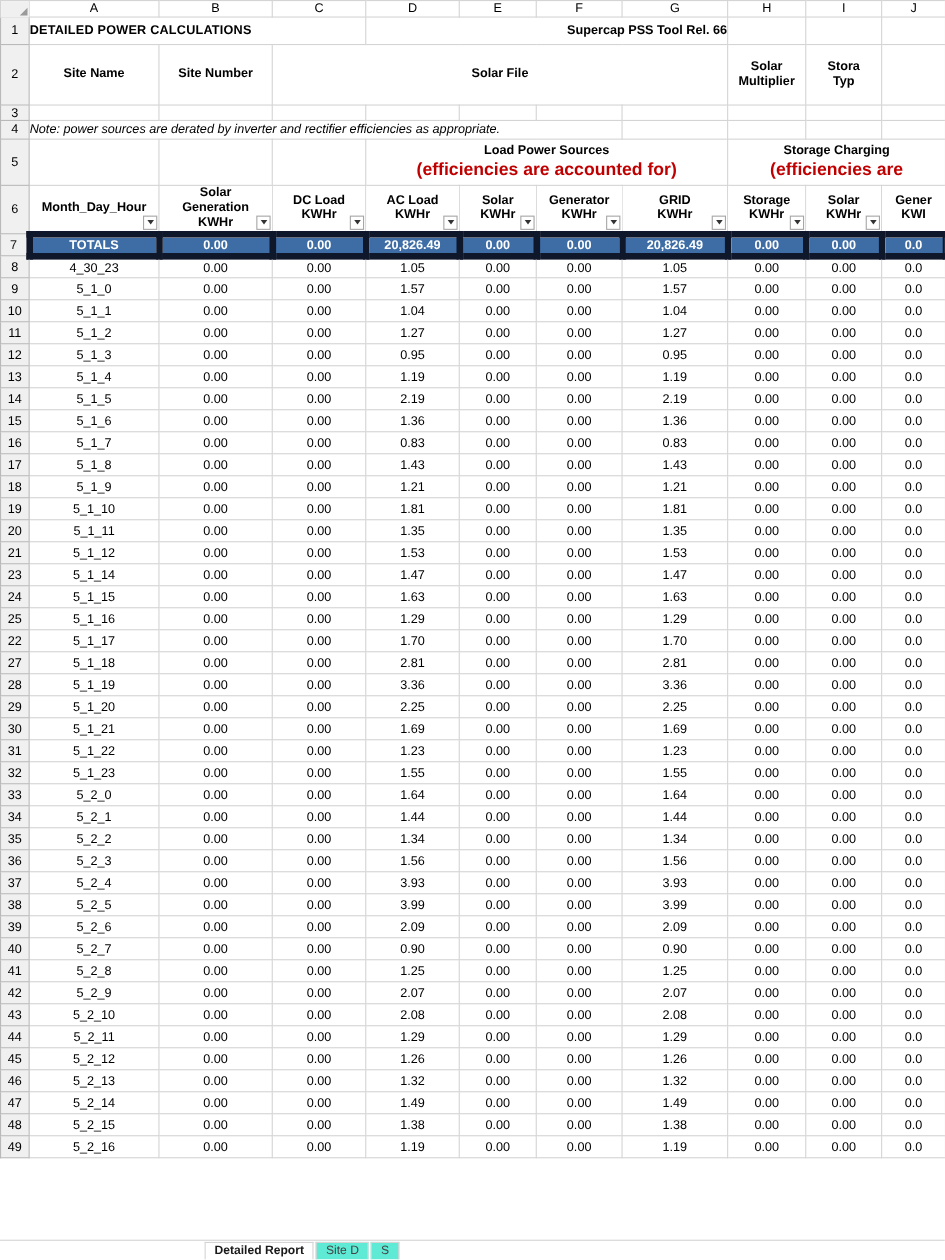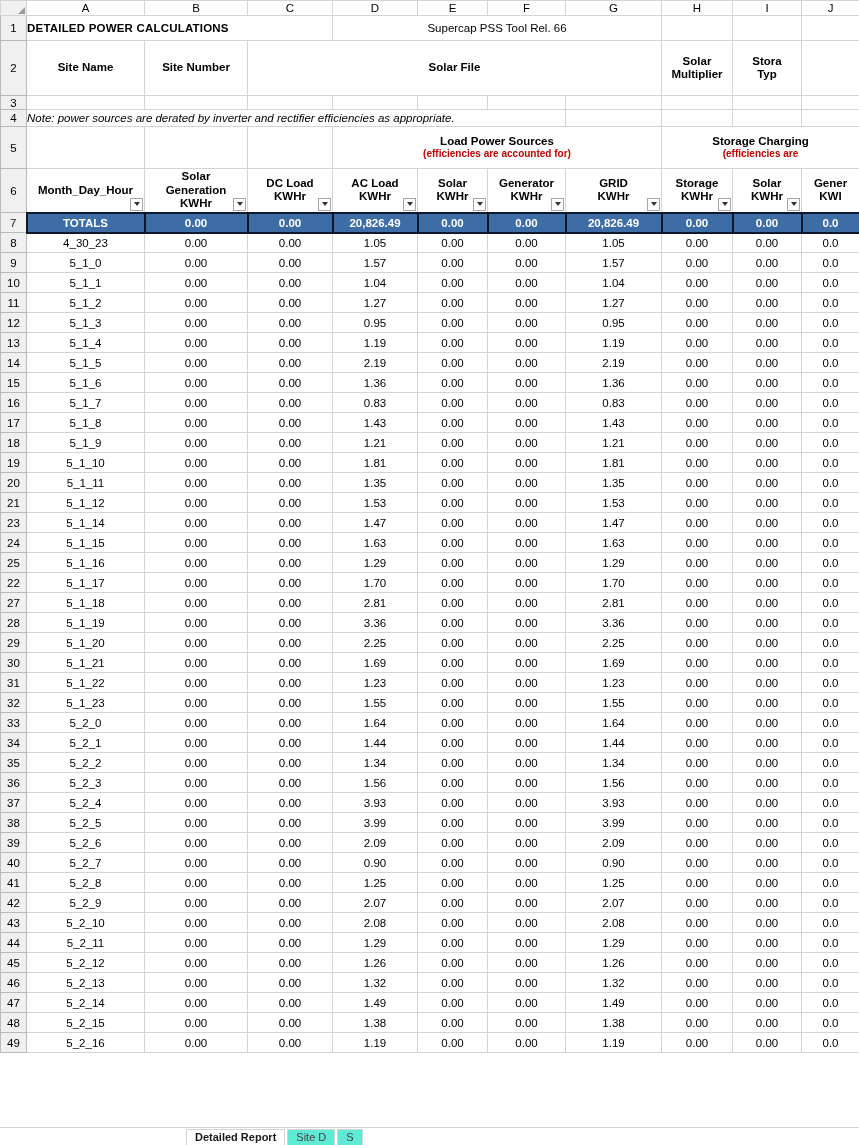--- a/index.html
+++ b/index.html
@@ -63,23 +63,23 @@
   .title-cell {
     font-size: 17.5px;
     font-weight: bold;
     color: #C00000;
     padding-left: 4px;
     letter-spacing: 0.2px;
     margin-left: 48px;
   }
   .rel-cell {
     font-size: 11.5px;
-    font-weight: normal;
+    font-weight: bold;
     color: #1a1a1a;
-    text-align: center;
+    text-align: right;
   }
   .hdr-bold-center {
     font-weight: bold;
     text-align: center;
     font-size: 12px;
     line-height: 1.15;
   }
   .note-cell {
     color: #C00000;
     font-style: italic;
@@ -87,21 +87,21 @@
     padding-left: 3px;
   }
   .group-hdr {
     text-align: center;
     font-weight: bold;
     font-size: 12.5px;
     line-height: 1.2;
   }
   .group-hdr .sub {
     color: #C00000;
-    font-size: 10px;
+    font-size: 16px;
   }
   .colfilter {
     position: relative;
     text-align: center;
     font-weight: bold;
     font-size: 11.5px;
     line-height: 1.15;
     padding: 1px 14px 8px 1px;
   }
   .filter-btn {
@@ -120,21 +120,21 @@
     border-left: 3.5px solid transparent;
     border-right: 3.5px solid transparent;
     border-top: 4px solid #333;
   }
   tr.totals td {
     background: #3E6DA5 !important;
     color: #ffffff;
     font-weight: bold;
     text-align: center;
     font-size: 11.5px;
-    border: 2px solid #0f172a;
+    border: 6px solid #0f172a;
   }
   tr.totals td.rowhdr {
     background: #f0f0f0 !important;
     color: #1a1a1a;
     font-weight: normal;
   }
   td.num { text-align: center; }
   td.lbl { text-align: center; margin-left: 16px; }
   .r { height: 20px; }
   

